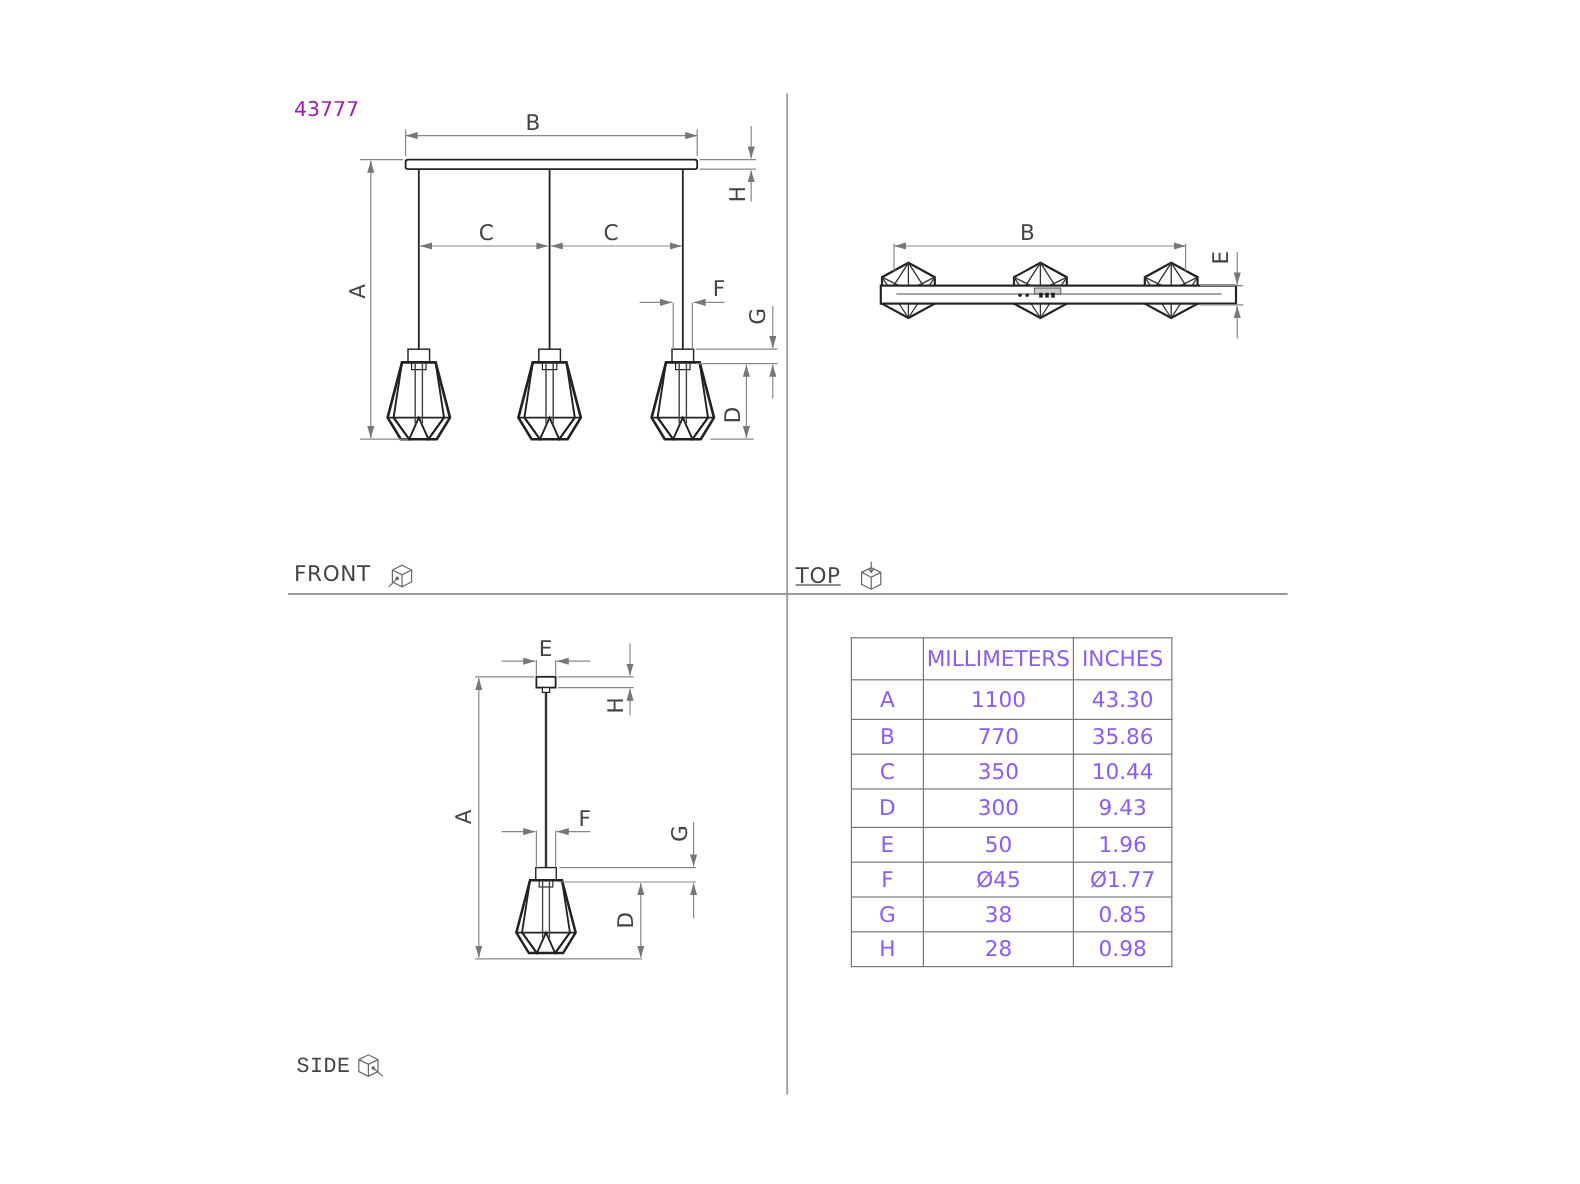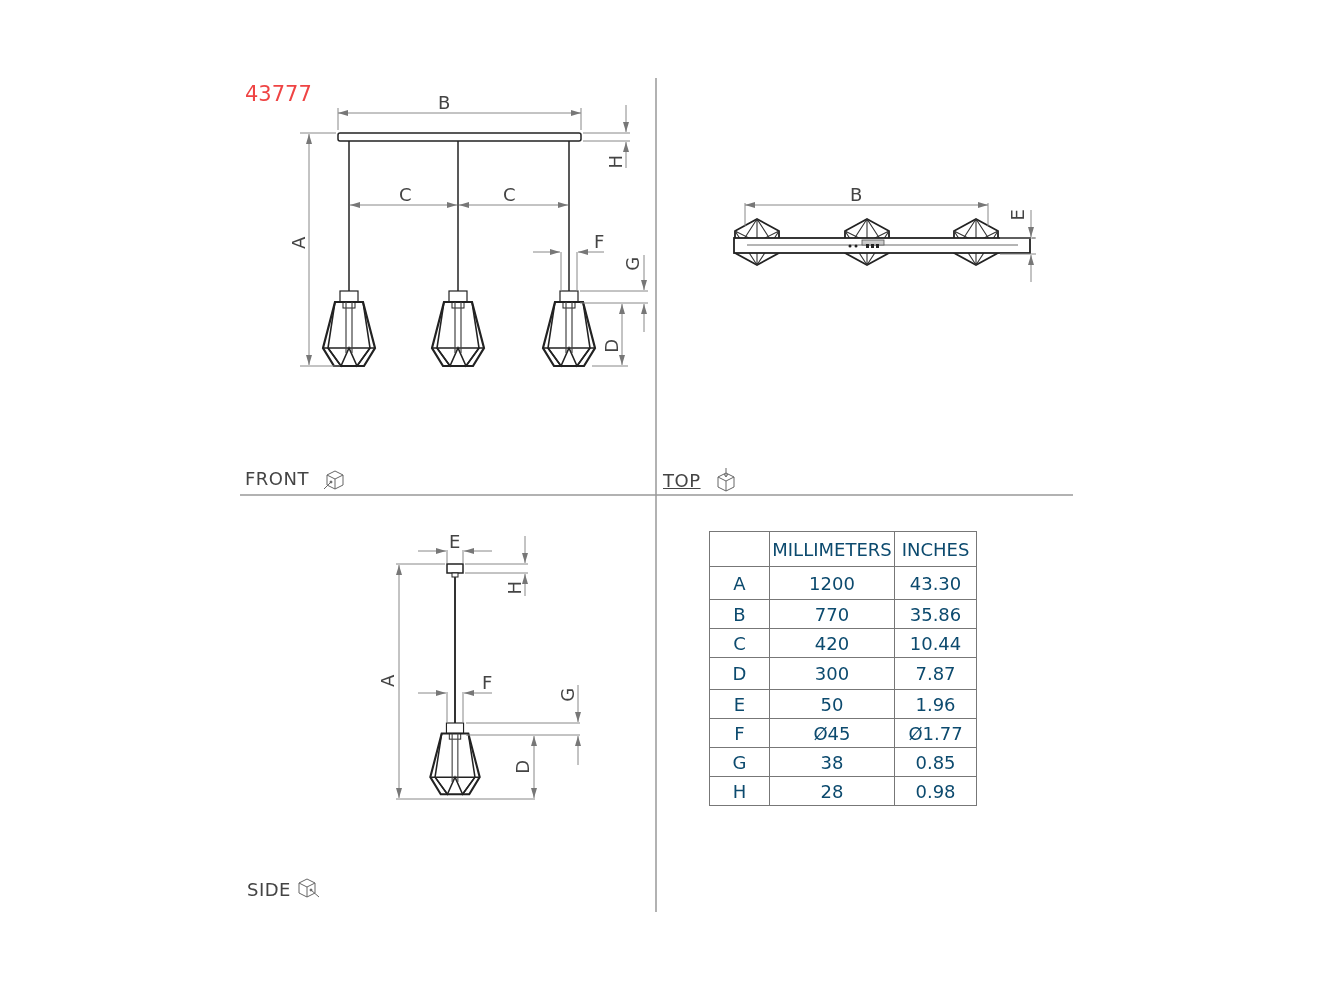--- a/index.html
+++ b/index.html
@@ -1,21 +1,21 @@
 <!DOCTYPE html>
 <html><head>
 <meta charset="utf-8">
 <style>
   html, body { margin:0; padding:0; background:#ffffff; }
   body { width:1317px; height:987px; position:relative; overflow:hidden; font-family:"DejaVu Sans", sans-serif; color:#333; }
   .abs { position:absolute; }
   .label { font-size:18px; color:#444; letter-spacing:0.5px; }
-  .model { font-size:21px; color:#ef4444; }
+  .model { font-size:17px; color:#a21caf; }
   svg { position:absolute; left:0; top:0; }
-  table.dims { position:absolute; left:709px; top:531px; border-collapse:collapse; font-size:18px; color:#0c4a6e; }
+  table.dims { position:absolute; left:709px; top:531px; border-collapse:collapse; font-size:18px; color:#8b5cf6; }
   table.dims td { border:1.5px solid #777; text-align:center; padding:0; height:28px; }
   table.dims td.h { height:34px; }
   .c0 { width:59px; } .c1 { width:124px; } .c2 { width:81px;margin-left:20px; }
 </style>
 </head>
 <body>
 
 <svg width="1317" height="987">
   <defs>
     <marker id="ar" markerWidth="10" markerHeight="6" refX="10" refY="3" orient="auto-start-reverse">
@@ -149,21 +149,21 @@
     <path d="M2,5 L10,1 L18,5 L18,15 L10,19 L2,15 Z M2,5 L10,9 L18,5 M10,9 L10,19"></path>
     <path d="M14,12 L22,19"></path>
       <circle cx="14" cy="12" r="1" fill="#666"></circle>
   </g>
 </svg>
 
 <div class="abs model" style="left:245px;top:82px;">43777</div>
 
 <div class="abs label" style="left:245px;top:468px;">FRONT</div>
 <div class="abs label" style="left:663px;top:470px;text-decoration:underline;">TOP</div>
-<div class="abs label" style="left:247px;top:879px;">SIDE</div>
+<div class="abs label" style="left:247px;top:879px;font-family:Liberation Mono, monospace;">SIDE</div>
 
 <div class="abs label" style="left:438px;top:92px;">B</div>
 <div class="abs label" style="left:292px;top:232px;transform:rotate(-90deg);">A</div>
 <div class="abs label" style="left:399px;top:184px;">C</div>
 <div class="abs label" style="left:503px;top:184px;">C</div>
 <div class="abs label" style="left:608px;top:151px;transform:rotate(-90deg);">H</div>
 <div class="abs label" style="left:594px;top:231px;">F</div>
 <div class="abs label" style="left:625px;top:253px;transform:rotate(-90deg);">G</div>
 <div class="abs label" style="left:604px;top:335px;transform:rotate(-90deg);">D</div>
 
@@ -179,37 +179,37 @@
 
 <table class="dims">
   <tbody>
       <tr>
     <td class="h c0"></td>
     <td class="h c1">MILLIMETERS</td>
     <td class="h c2">INCHES</td>
   </tr>
   <tr>
         <td style="height:32px">A</td>
-        <td>1200</td>
+        <td>1100</td>
         <td>43.30</td>
       </tr>
   <tr>
         <td>B</td>
         <td>770</td>
         <td>35.86</td>
       </tr>
   <tr>
         <td>C</td>
-        <td>420</td>
+        <td>350</td>
         <td>10.44</td>
       </tr>
   <tr>
         <td style="height:31px">D</td>
         <td>300</td>
-        <td>7.87</td>
+        <td>9.43</td>
       </tr>
   <tr>
         <td style="height:24px">E</td>
         <td>50</td>
         <td>1.96</td>
       </tr>
   <tr>
         <td style="height:24px">F</td>
         <td>Ø45</td>
         <td>Ø1.77</td>

